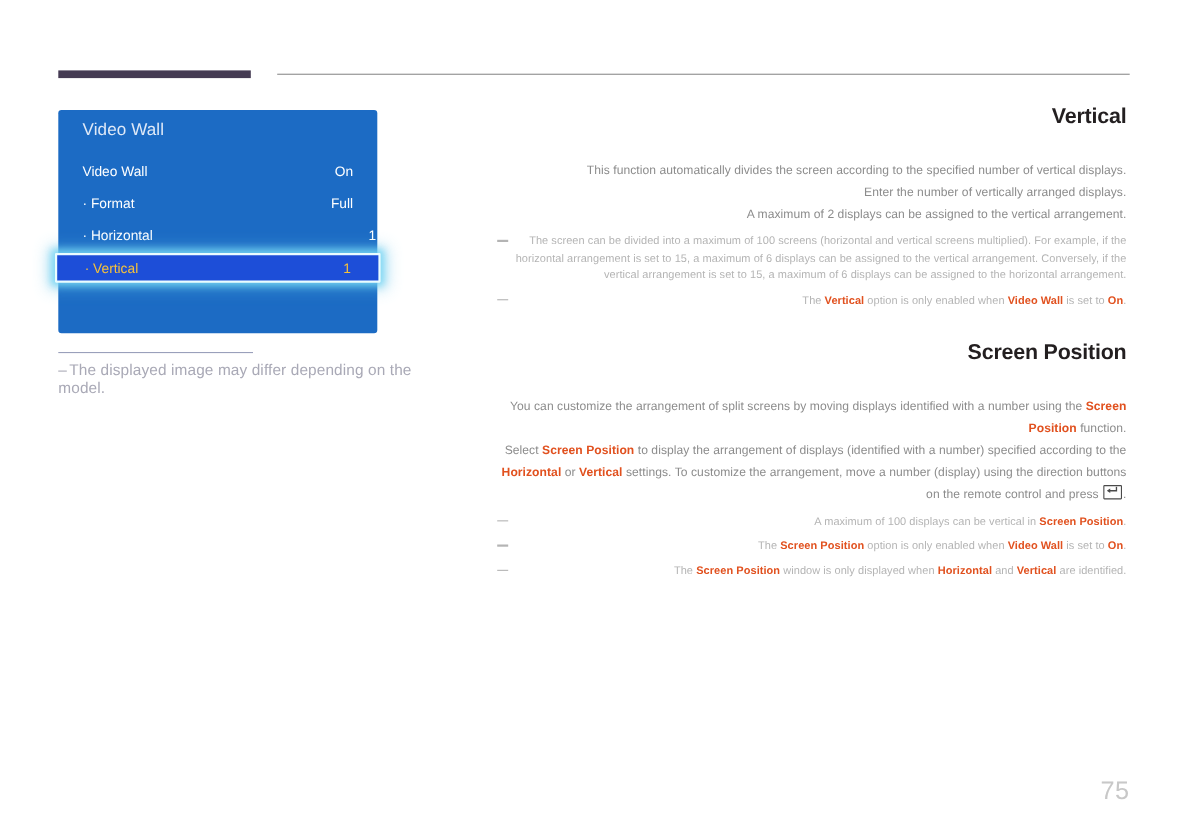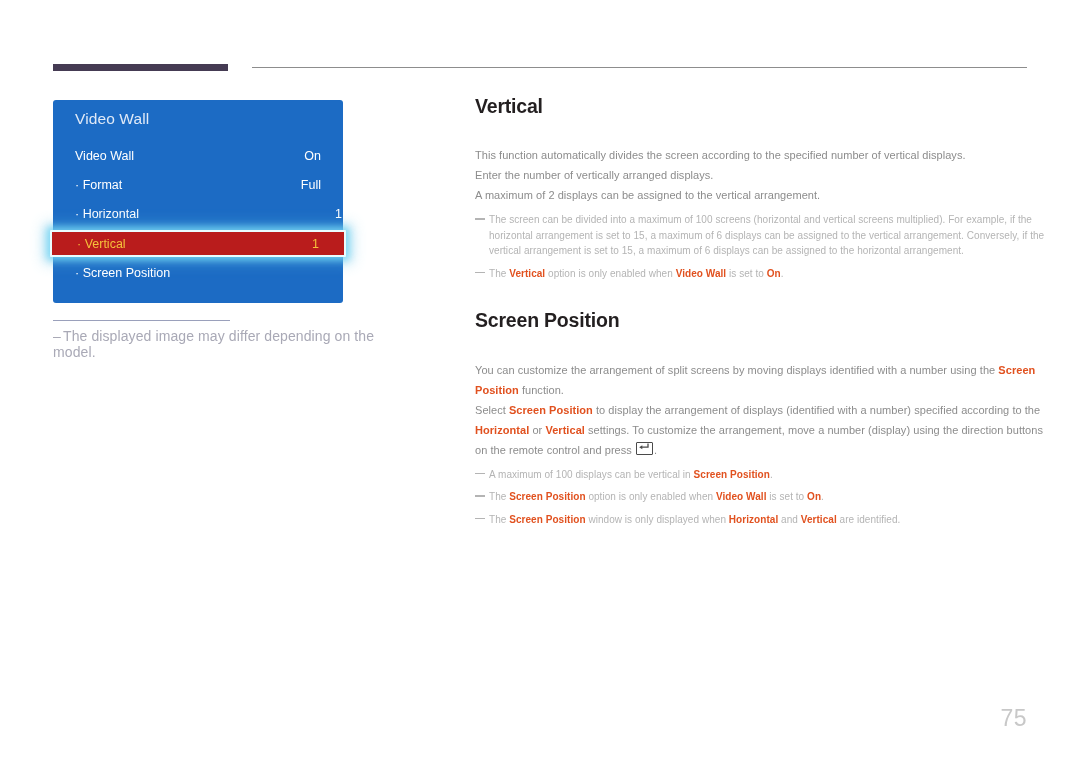--- a/index.html
+++ b/index.html
@@ -79,21 +79,21 @@
   .osd-row.r2 { top: 101px; padding-left: 21px; }
   .osd-row.r4 { top: 160px; }
 
   
   .osd-row-sel {
     position: absolute;
     left: -3px;
     top: 130px;
     width: 296px;
     height: 27px;
-    background: #b91c1c;
+    background: #1d4ed8;
     border: 2px solid #eafcff;
     box-sizing: border-box;
     box-shadow: 0 0 7px 3px rgba(120, 215, 245, .85),
                 0 0 14px 6px rgba(90, 190, 230, .45);
     border-radius: 1px;
   }
   .osd-row-sel .lbl,
   .osd-row-sel .val {
     position: absolute;
     top: 50%;
@@ -124,23 +124,24 @@
     letter-spacing: .1px;
   }
   .cap-text .dash {
     display: inline-block;
     width: 10px;
   }
 
   
   .article {
     position: absolute;
-    left: 475px;
+    left: 452px;
     top: 96px;
     width: 572px;
+    text-align: right;
   }
   h2.sec {
     margin: 0;
     font-size: 19.5px;
     font-weight: bold;
     color: #231f20;
     letter-spacing: -.2px;
     line-height: 1.1;
   }
   h2.sec.second {
@@ -238,24 +239,20 @@
   <div class="osd-row r2">
     <span class="lbl">· Horizontal</span>
     <span class="val">1</span>
   </div>
 
   <div class="osd-row-sel">
     <span class="lbl">· Vertical</span>
     <span class="val">1</span>
   </div>
 
-  <div class="osd-row r4">
-    <span class="lbl">· Screen Position</span>
-    <span class="val"></span>
-  </div>
 </div>
 
 <div class="cap-rule"></div>
 <div class="cap-text">
   <span class="dash">‒</span><span>The displayed image may differ depending on the model.</span>
 </div>
 
 <div class="article">
 
   <h2 class="sec">Vertical</h2>

